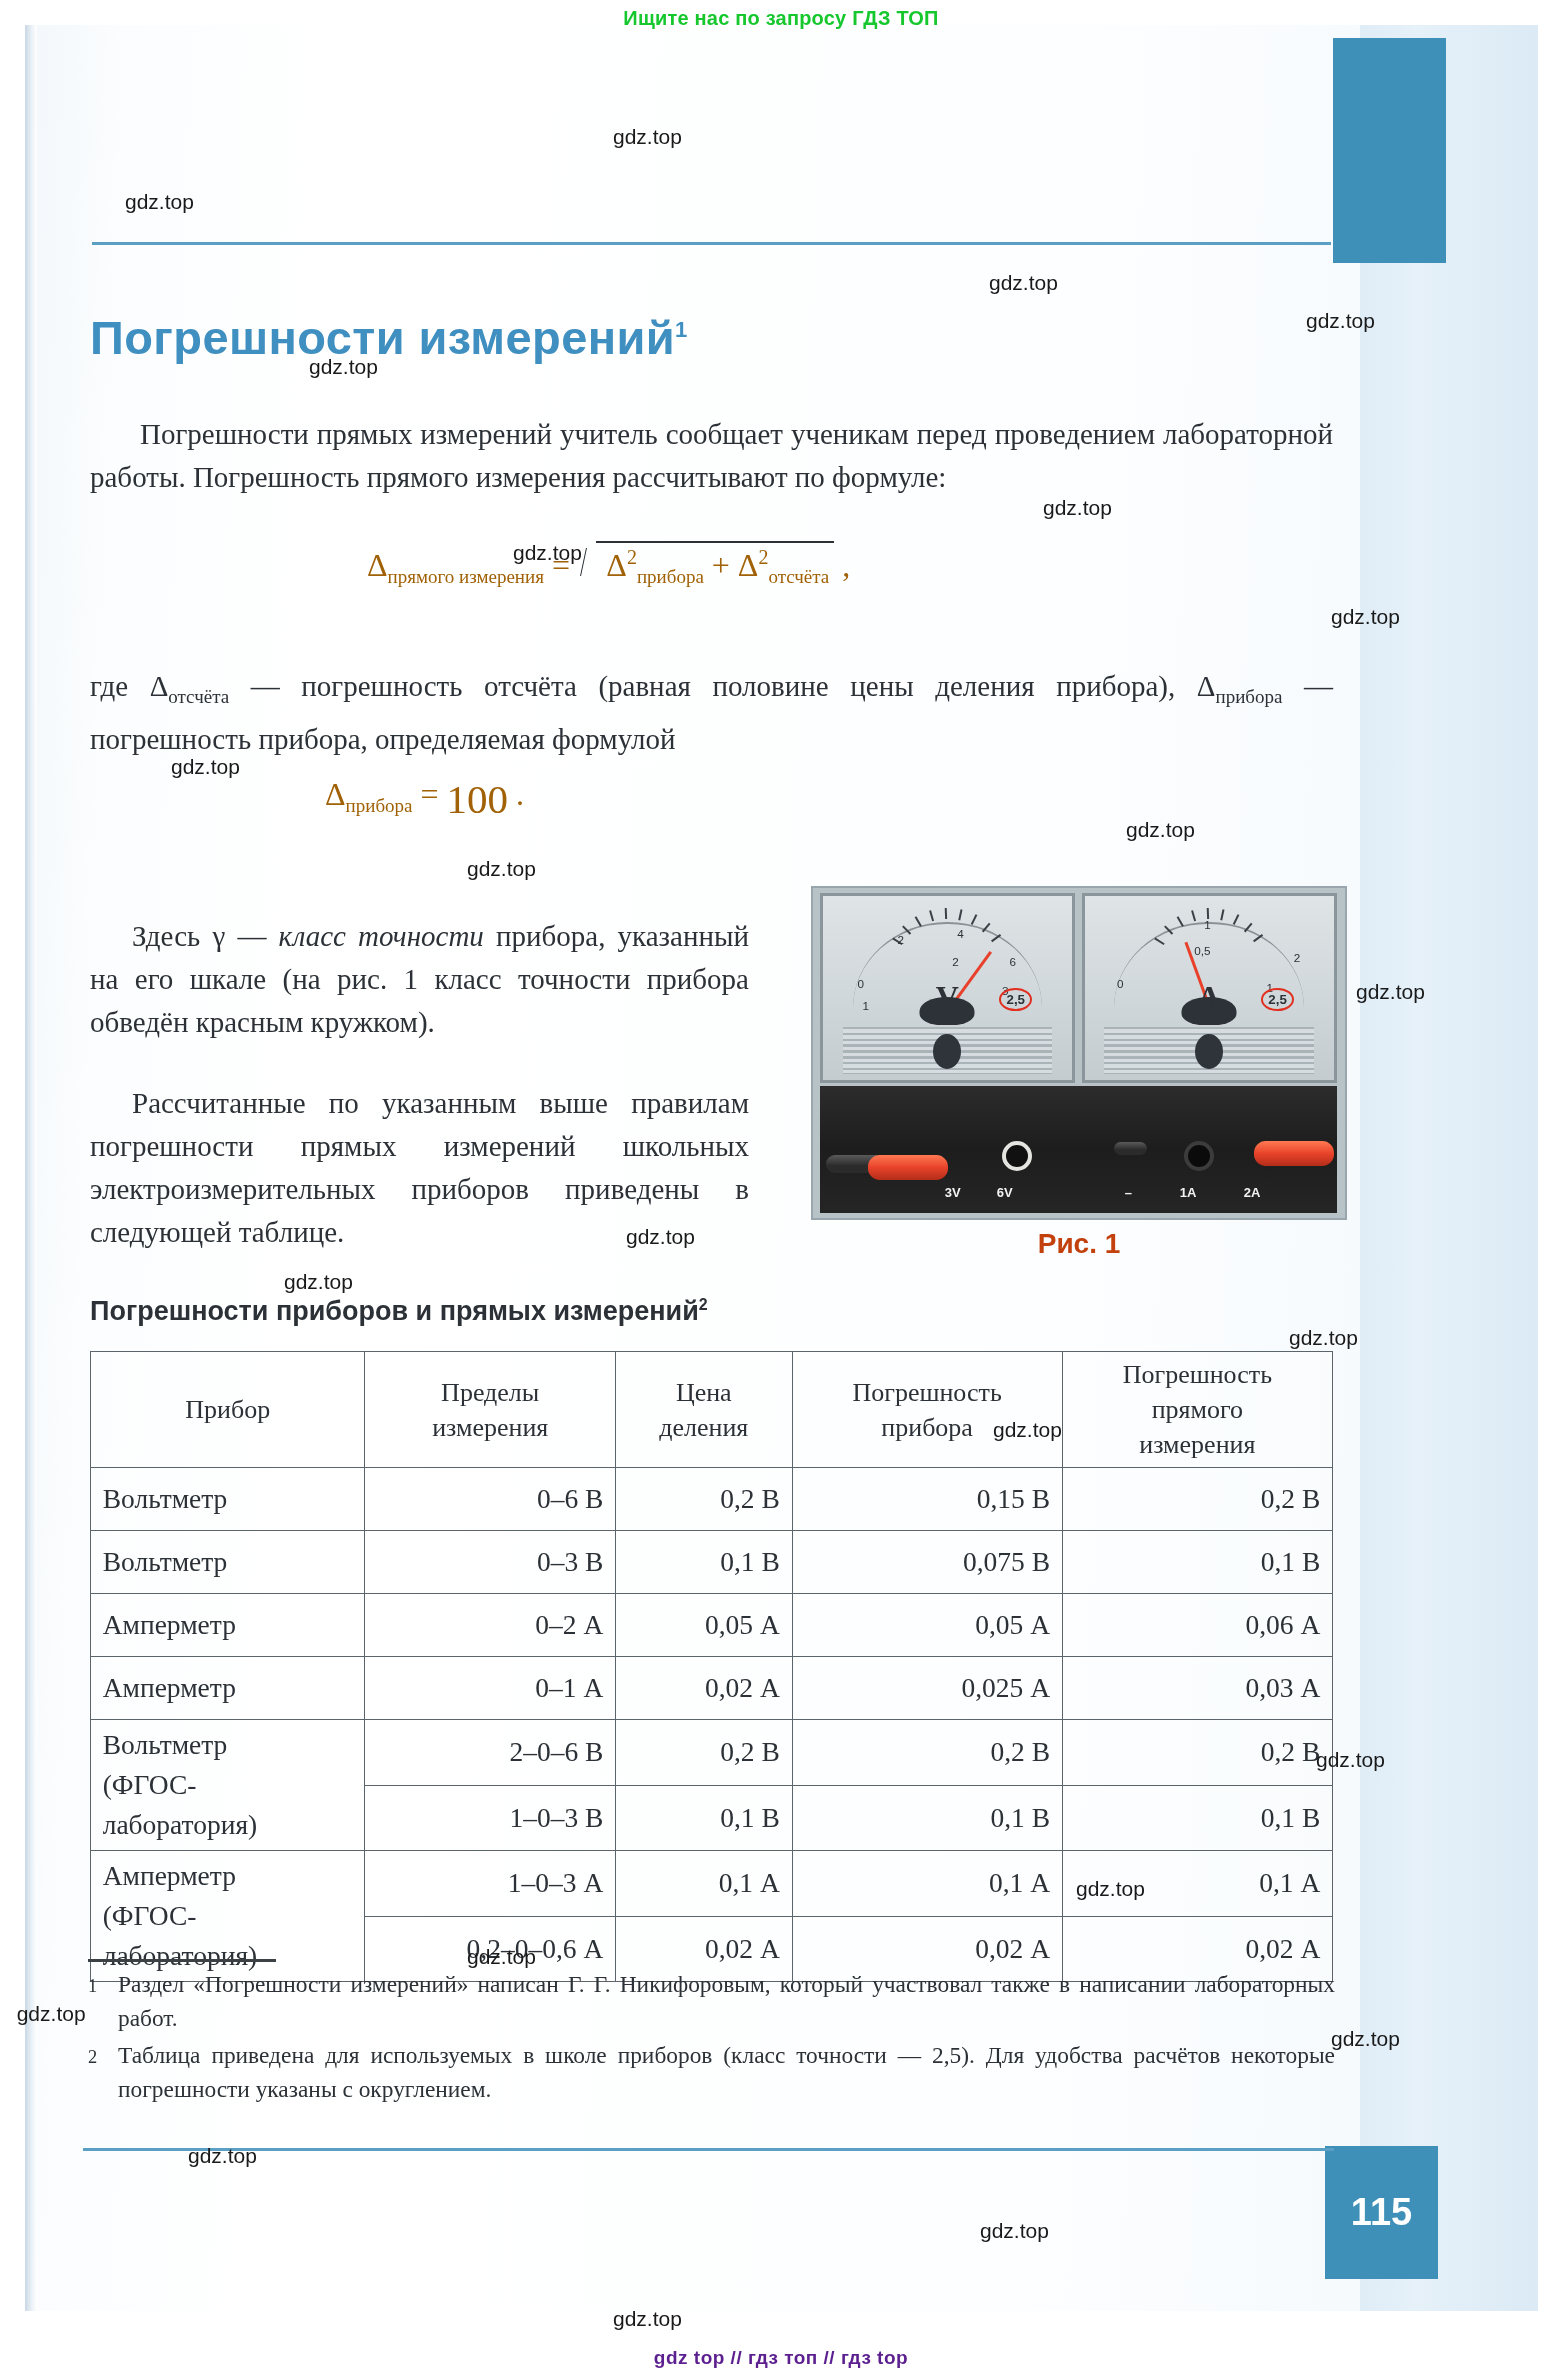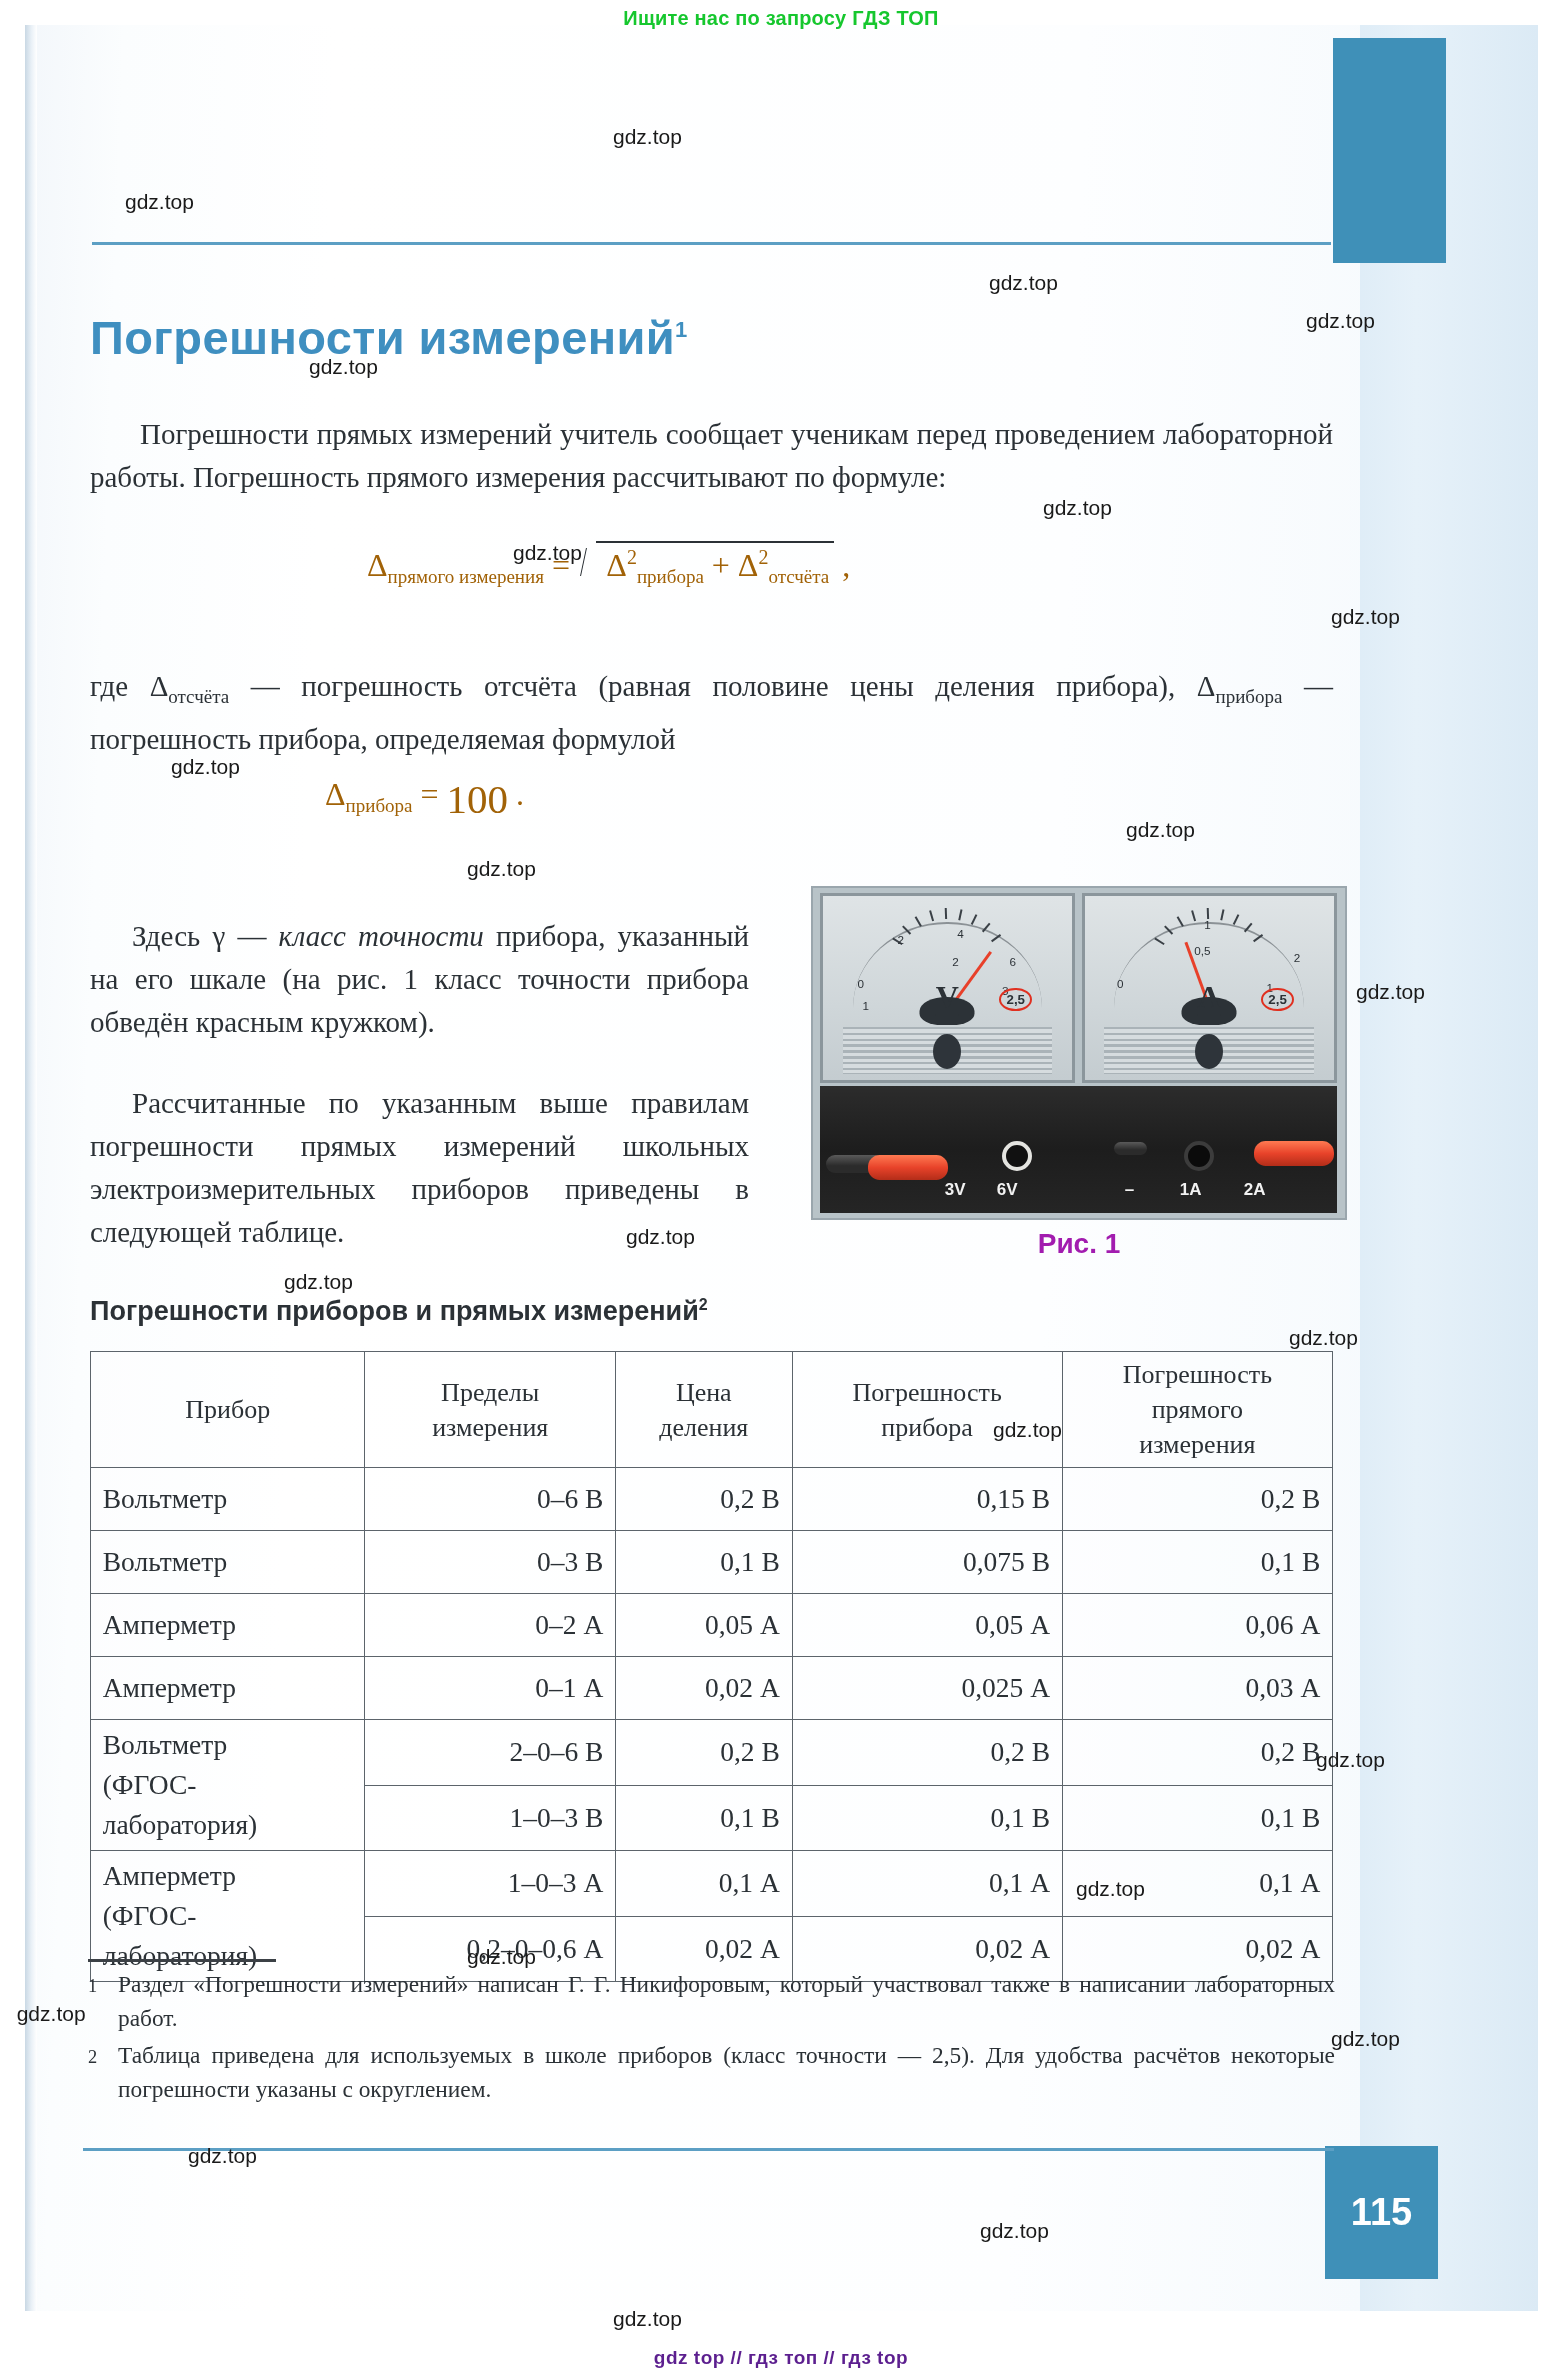--- a/index.html
+++ b/index.html
@@ -183,21 +183,21 @@
     z-index: 25;
   }
   .fig-caption {
     position: absolute;
     left: 811px; top: 1228px;
     width: 536px;
     text-align: center;
     font-family: "Liberation Sans", sans-serif;
     font-size: 28px;
     font-weight: 700;
-    color: #a21caf;
+    color: #c2410c;
     z-index: 25;
   }
   .meter-panel {
     position: absolute;
     left: 6.7px; top: 5px;
     width: 517px; height: 190px;
     display: flex;
     gap: 6.7px;
   }
   .meter {
@@ -282,21 +282,21 @@
   }
   .terminal-bar {
     position: absolute;
     left: 6.7px; bottom: 5px;
     width: 517px; height: 127px;
     background: linear-gradient(180deg,#2c2c2c 0%,#1d1d1d 50%,#252525 100%);
   }
   .term-label {
     position: absolute;
     font-family: "Liberation Sans", sans-serif;
-    font-size: 17px;
+    font-size: 13px;
     font-weight: 700;
     color: #f2f2f2;
     bottom: 13.3px;
   }
   .socket {
     position: absolute;
     width: 22px; height: 22px;
     border-radius: 50%;
     background: #111;
     border: 4.2px solid #e4e4e0;

